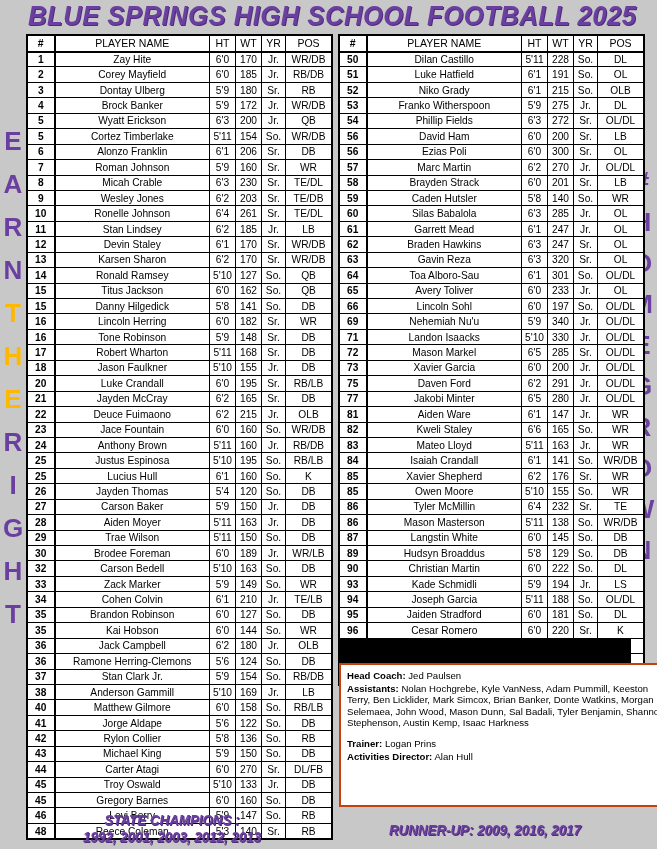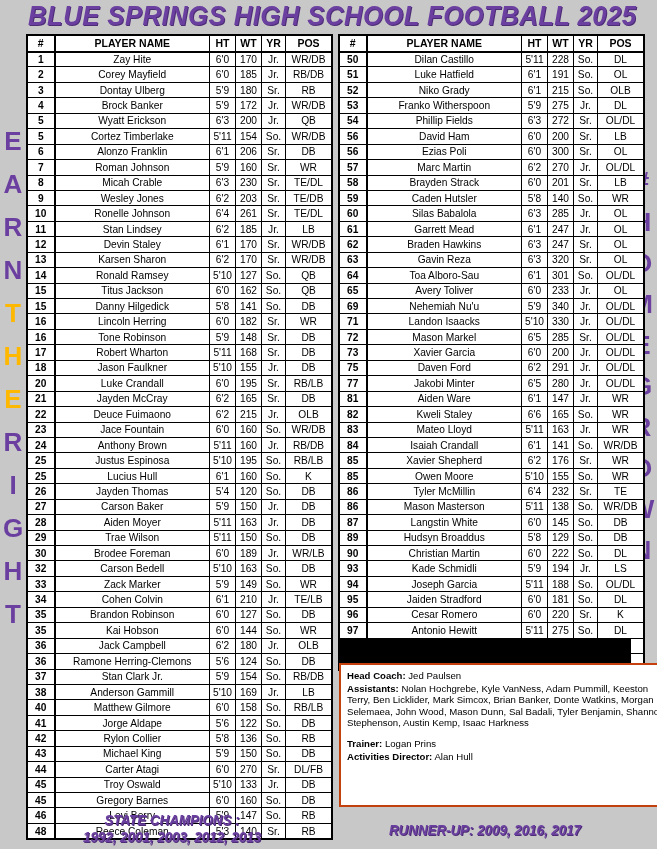--- a/index.html
+++ b/index.html
@@ -73,21 +73,21 @@
     border: 1px solid #000;
     height: 15.45px;
     padding: 0 1px;
     text-align: center;
     vertical-align: middle;
     overflow: hidden;
     white-space: nowrap;
     font-weight: 400;
   }
   .roster-table thead th {
-    font-weight: 700;
+    font-weight: 400;
     font-size: 10.5px;
     border-bottom: 2px solid #000;
     height: 16px;
   }
   .roster-table .c-num  { width: 27px;  font-weight: 700; border-right: 2px solid #000; }
   .roster-table .c-name { width: 155px; }
   .roster-table .c-ht   { width: 26px; }
   .roster-table .c-wt   { width: 26px; }
   .roster-table .c-yr   { width: 24px; }
   .roster-table .c-pos  { width: 46px; }
@@ -722,20 +722,28 @@
         <td class="c-yr">So.</td>
         <td class="c-pos">OL/DL</td>
       </tr>
       <tr>
         <td class="c-num">65</td>
         <td class="c-name">Avery Toliver</td>
         <td class="c-ht">6'0</td>
         <td class="c-wt">233</td>
         <td class="c-yr">Jr.</td>
         <td class="c-pos">OL</td>
+      </tr>
+      <tr>
+        <td class="c-num">66</td>
+        <td class="c-name">Lincoln Sohl</td>
+        <td class="c-ht">6'0</td>
+        <td class="c-wt">197</td>
+        <td class="c-yr">So.</td>
+        <td class="c-pos">OL/DL</td>
       </tr>
       <tr>
         <td class="c-num">69</td>
         <td class="c-name">Nehemiah Nu'u</td>
         <td class="c-ht">5'9</td>
         <td class="c-wt">340</td>
         <td class="c-yr">Jr.</td>
         <td class="c-pos">OL/DL</td>
       </tr>
       <tr>

